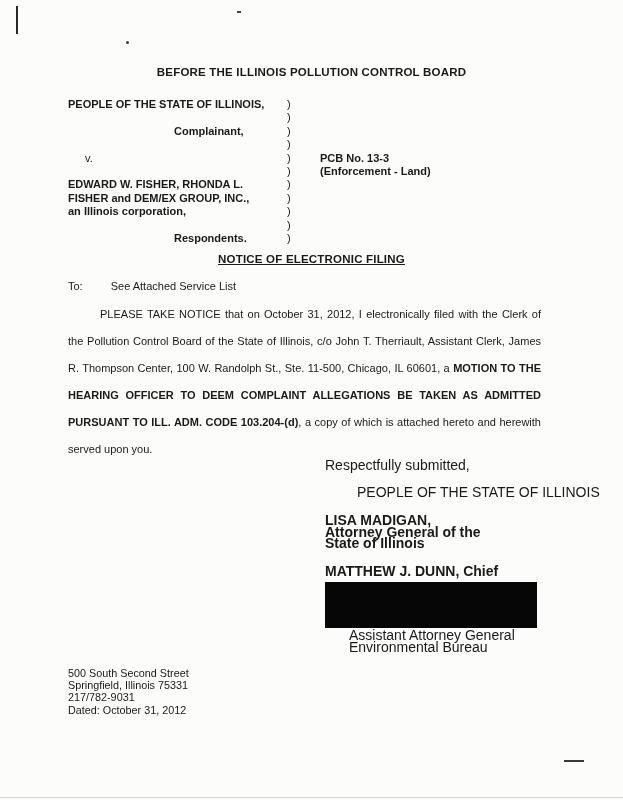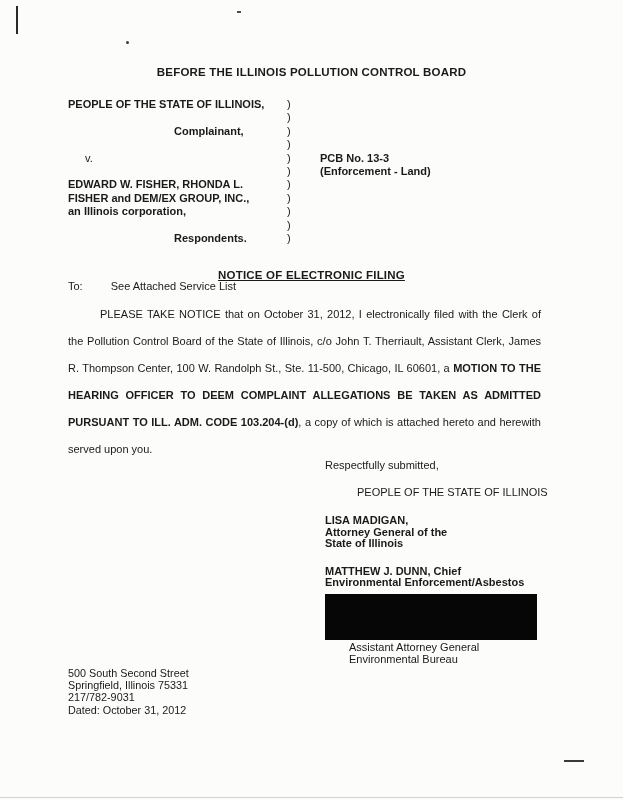--- a/index.html
+++ b/index.html
@@ -26,34 +26,34 @@
   }
 
   .caption { position:absolute; top:98px; left:68px; line-height:13.4px; }
   .caption .row { display:grid; grid-template-columns:219px 33px auto; min-height:13.4px; }
   .c-left { white-space:nowrap; }
   .c-role { padding-left:106px; }
   .c-v { padding-left:17px; }
   .c-paren { white-space:pre; }
 
   .notice-heading {
-    position:absolute; top:269px; left:0; width:100%;
+    position:absolute; top:253px; left:0; width:100%;
     text-align:center; font-weight:bold; font-size:11.5px;
     text-decoration:underline; letter-spacing:0.2px;
   }
 
   .to-line { position:absolute; top:280px; left:68px; }
   .to-value { margin-left:28px; }
 
   .body-text {
     position:absolute; top:301px; left:68px; width:473px;
     text-align:justify; text-indent:32px; line-height:27px; font-size:11px;
   }
 
-  .sig { position:absolute; left:325px; top:459px; font-size:11px; line-height:12px; }
+  .sig { position:absolute; left:325px; top:459px; font-size:14px; line-height:12px; }
   .sig-party { margin-top:15px;padding-left:32px; }
   .sig-group { margin-top:16px; line-height:11.6px;font-weight:bold; }
   .sig-ag { margin-top:17px; }
   .sig-chief { }
   .redaction { margin-top:5px; width:212px; height:46px; background:#060606; }
   .sig-aag { margin-top:2px; margin-left:24px; line-height:11.6px; }
 
   .footer { position:absolute; left:68px; top:667px; font-size:10.8px; line-height:12.2px; }
 </style>
 </head>
@@ -138,21 +138,20 @@
   <div class="sig">
     <div>Respectfully submitted,</div>
     <div class="sig-party">PEOPLE OF THE STATE OF ILLINOIS</div>
     <div class="sig-group sig-ag">
       <div>LISA MADIGAN,</div>
       <div>Attorney General of the</div>
       <div>State of Illinois</div>
     </div>
     <div class="sig-group sig-chief">
       <div>MATTHEW J. DUNN, Chief</div>
-      <div>Environmental Enforcement/Asbestos</div>
     </div>
     <div class="redaction"></div>
     <div class="sig-aag">
       <div>Assistant Attorney General</div>
       <div>Environmental Bureau</div>
     </div>
   </div>
 
   <div class="footer">
     <div>500 South Second Street</div>

